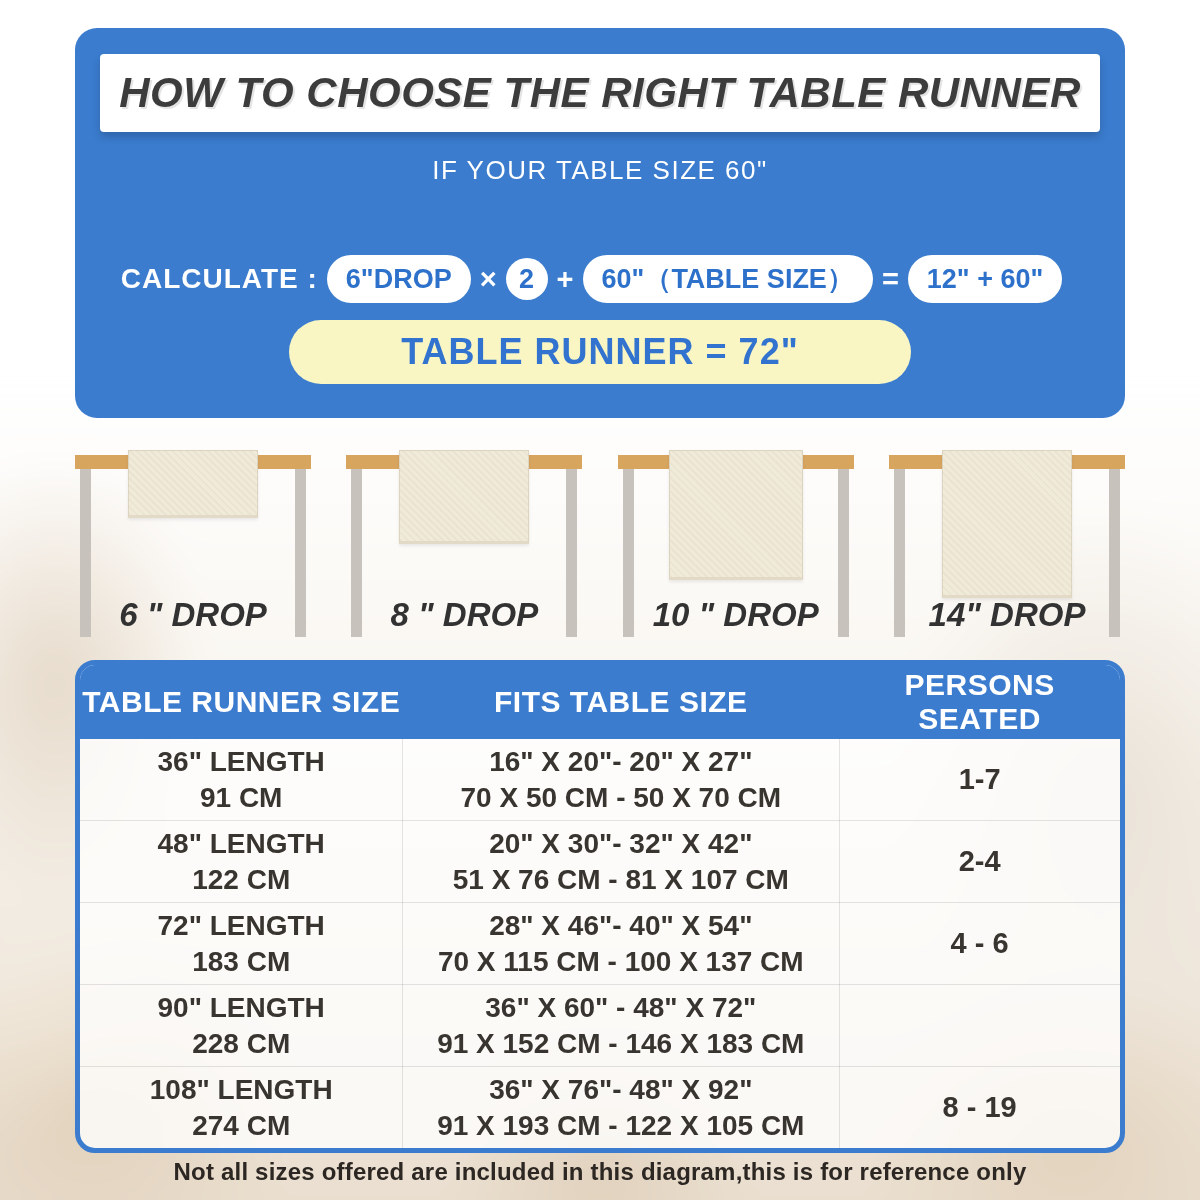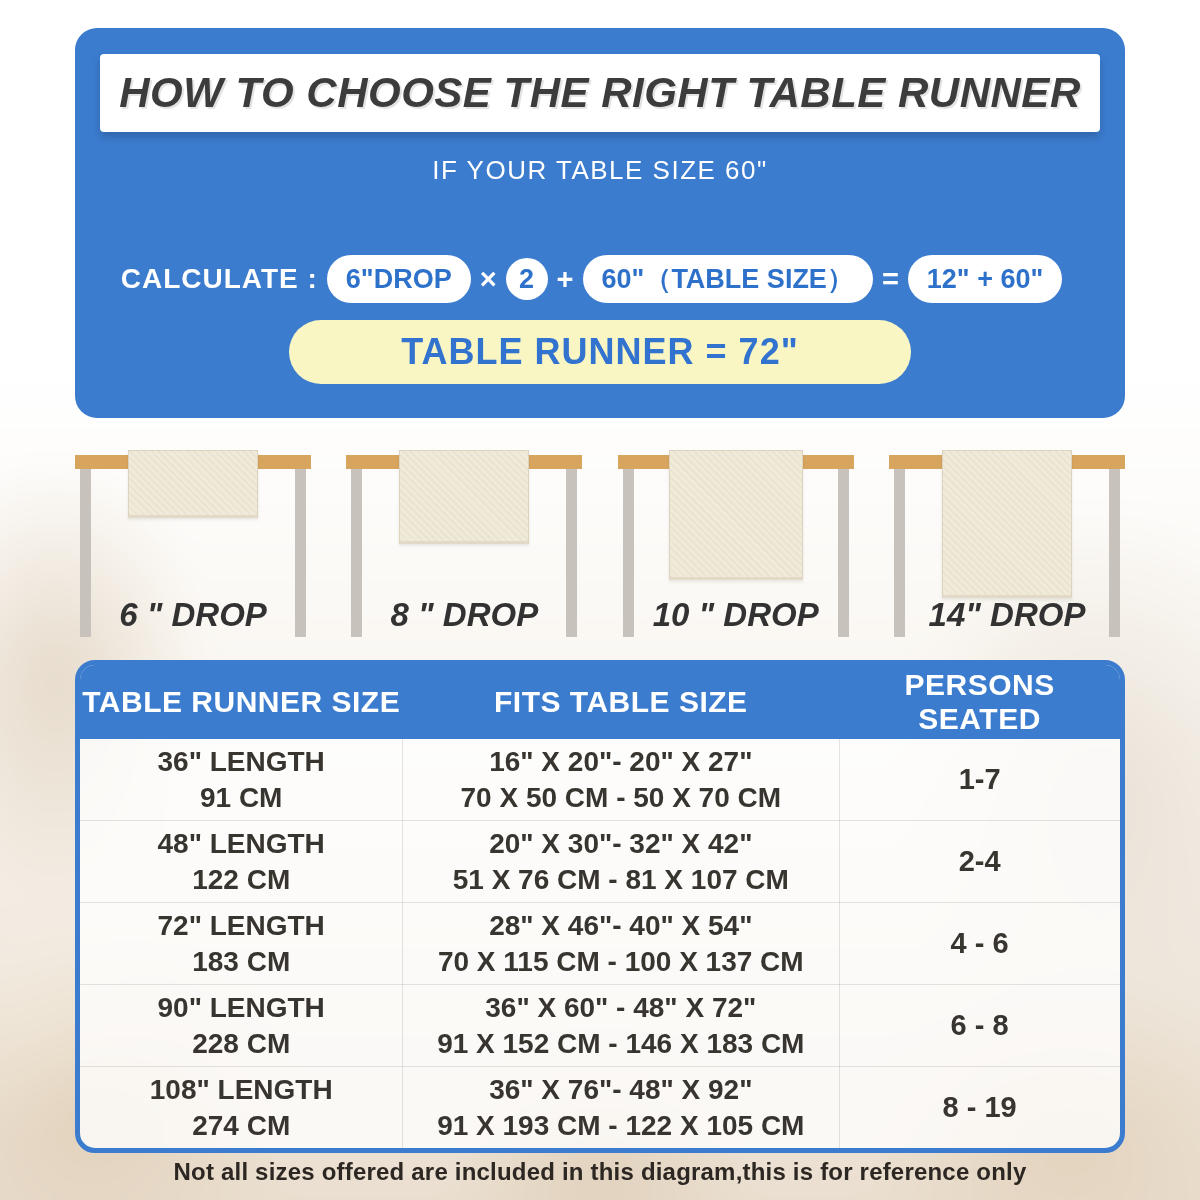--- a/index.html
+++ b/index.html
@@ -209,21 +209,20 @@
       </div>
       <div class="size-row">
         <div class="cell c1">
             <div class="ln">90" LENGTH</div>
             <div class="ln">228 CM</div>
           </div>
         <div class="cell c2">
             <div class="ln">36" X 60" - 48" X 72"</div>
             <div class="ln">91 X 152 CM - 146 X 183 CM</div>
           </div>
-        <div class="cell c3">6 - 8</div>
       </div>
       <div class="size-row">
         <div class="cell c1">
             <div class="ln">108" LENGTH</div>
             <div class="ln">274 CM</div>
           </div>
         <div class="cell c2">
             <div class="ln">36" X 76"- 48" X 92"</div>
             <div class="ln">91 X 193 CM - 122 X 105 CM</div>
           </div>

